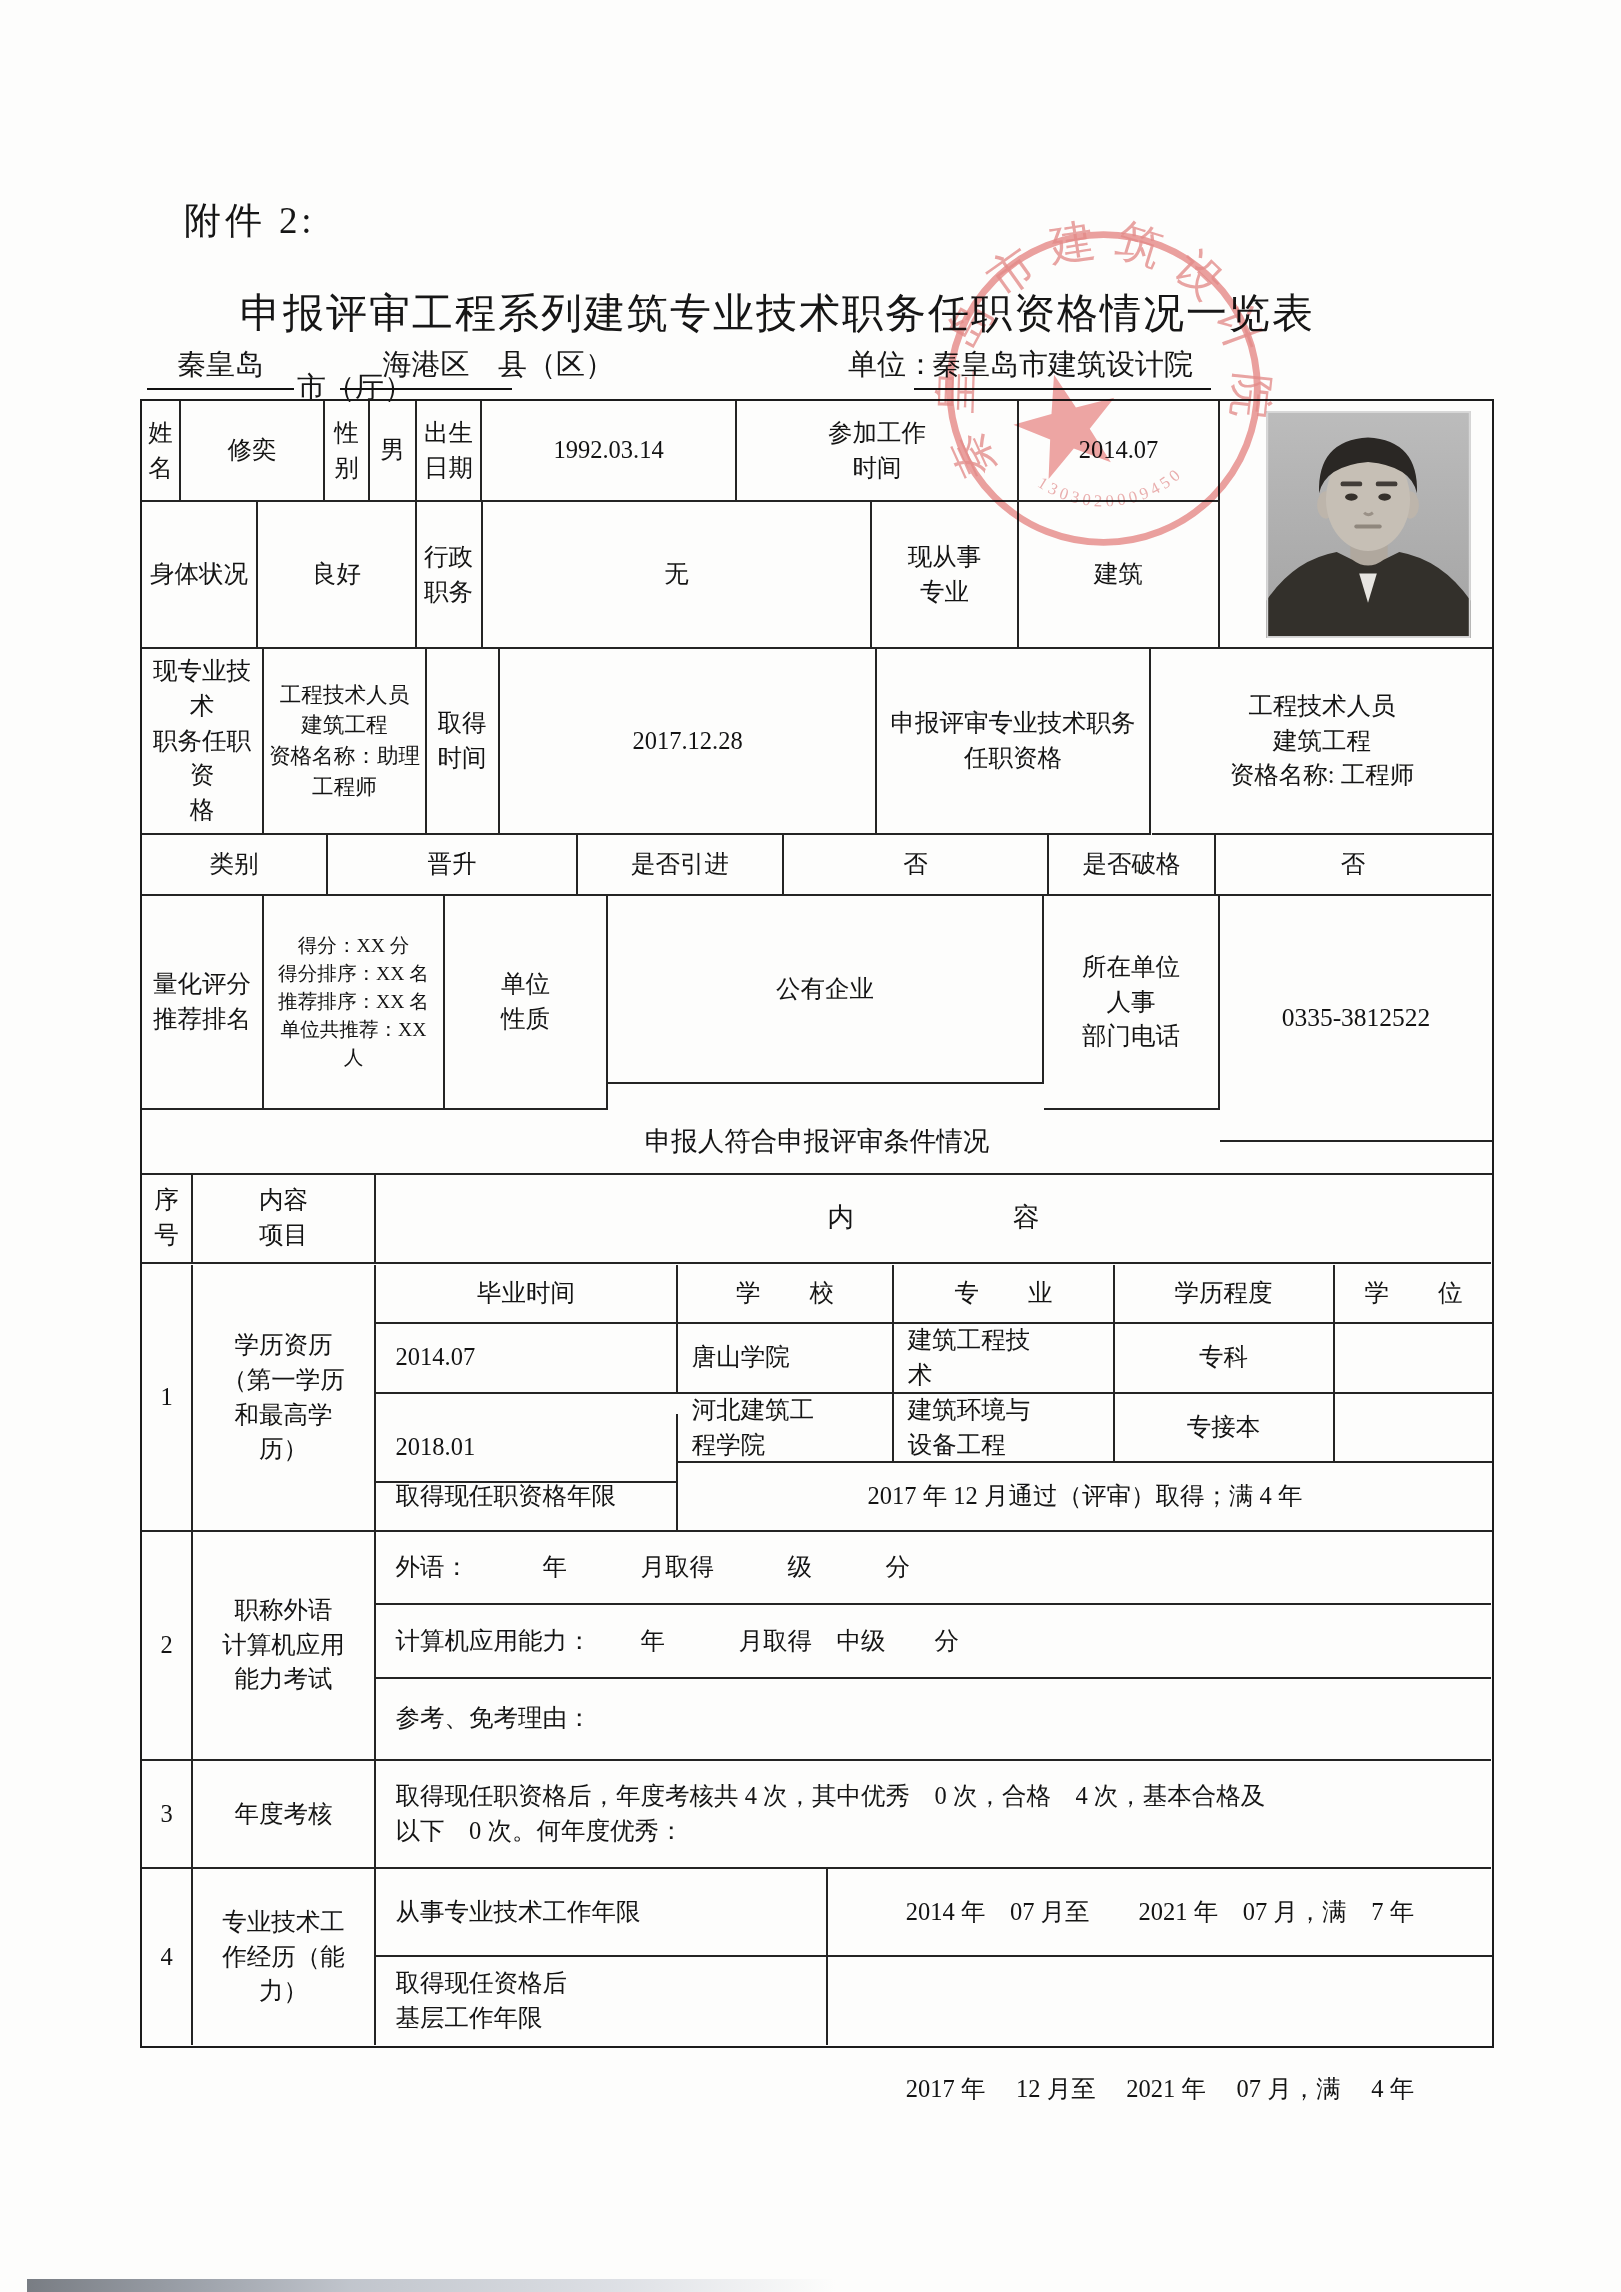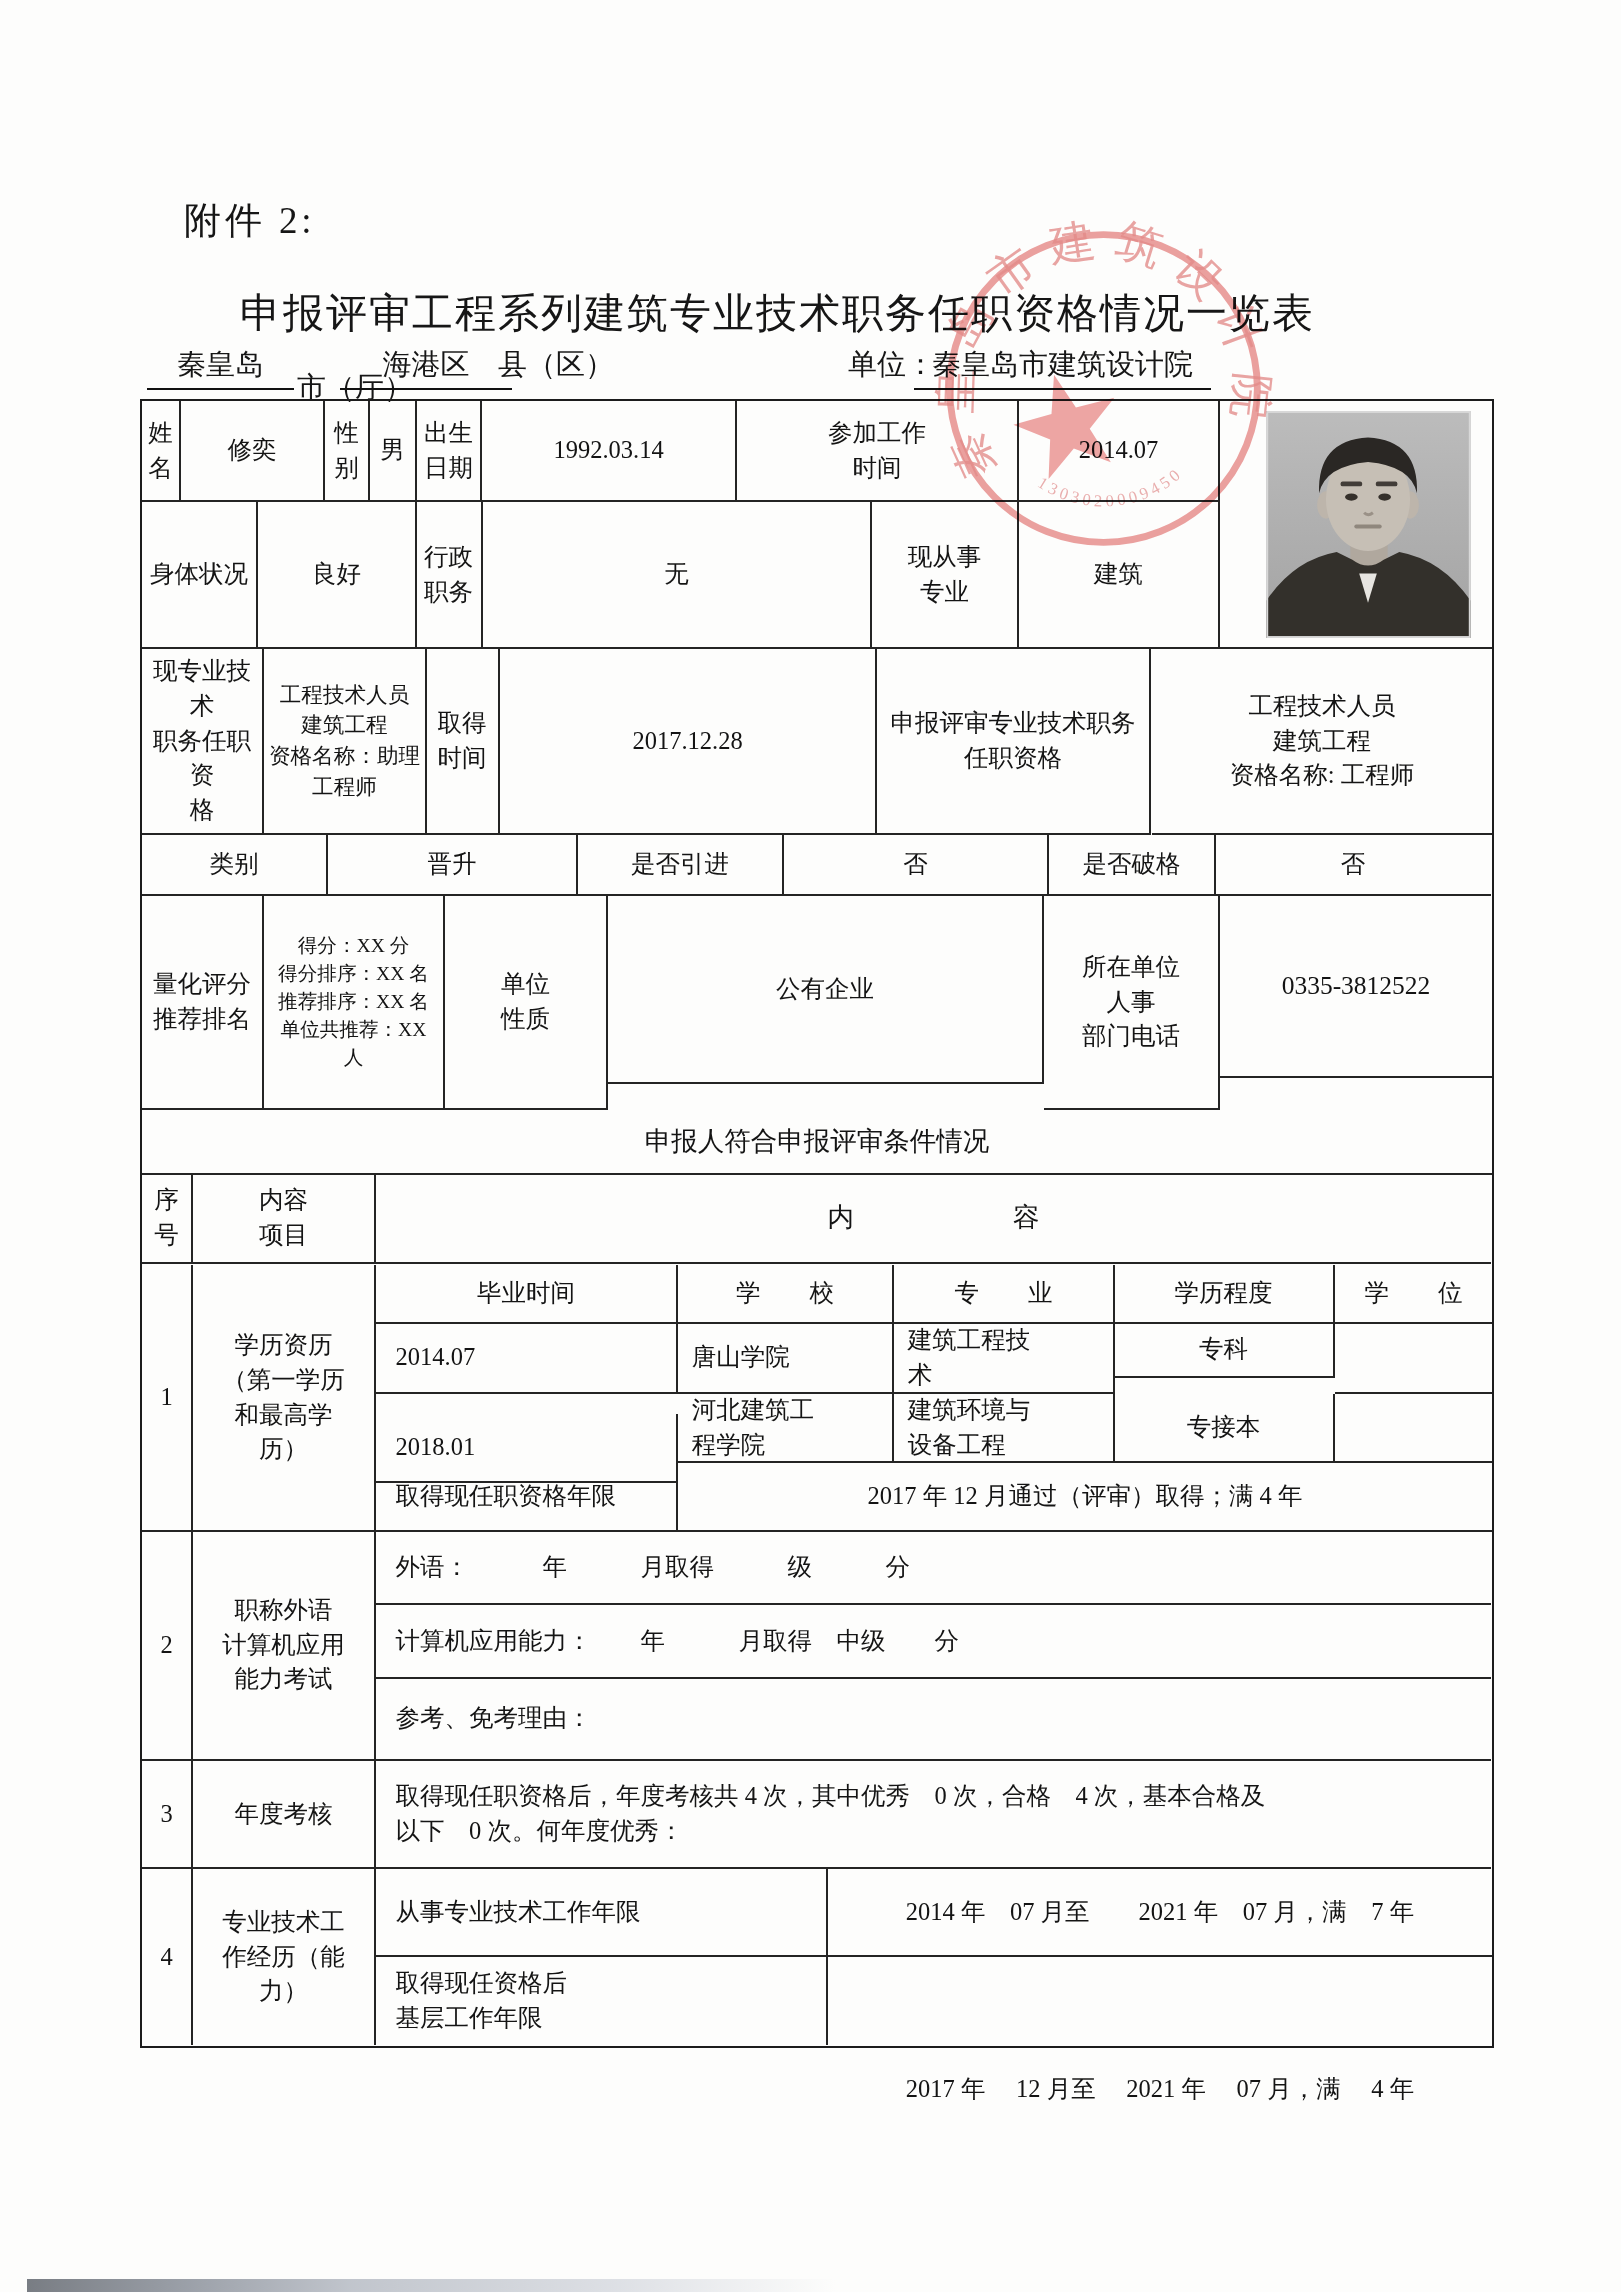--- a/index.html
+++ b/index.html
@@ -98,21 +98,21 @@
 得分排序：XX 名
 推荐排序：XX 名
 单位共推荐：XX
 人</div>
   <div class="cell" style="left:303px;top:495px;width:163px;height:214px;">单位
 性质</div>
   <div class="cell" style="left:466px;top:495px;width:436px;height:188px;">公有企业</div>
   <div class="cell" style="left:902px;top:495px;width:176px;height:214px;">所在单位
 人事
 部门电话</div>
-  <div class="cell er" style="left:1078px;top:495px;width:272px;height:182px;font-size:25.5px;">0335-3812522</div>
+  <div class="cell er" style="left:1078px;top:495px;width:272px;height:246px;font-size:25.5px;">0335-3812522</div>
 
   <div class="cell er" style="left:0px;top:709px;width:1350px;height:65px;font-size:26.5px;">申报人符合申报评审条件情况</div>
 
   <div class="cell" style="left:0px;top:773px;width:51px;height:90px;">序
 号</div>
   <div class="cell" style="left:51px;top:773px;width:183px;height:90px;">内容
 项目</div>
   <div class="cell er" style="left:234px;top:773px;width:1115px;height:90px;font-size:26.5px;">内　　　　　　容</div>
 
   <div class="cell" style="left:0px;top:864px;width:51px;height:267px;">1</div>
@@ -123,21 +123,21 @@
   <div class="cell" style="left:234px;top:864px;width:302px;height:59px;">毕业时间</div>
   <div class="cell" style="left:536px;top:864px;width:216px;height:59px;">学　　校</div>
   <div class="cell" style="left:752px;top:864px;width:221px;height:59px;">专　　业</div>
   <div class="cell" style="left:972px;top:864px;width:221px;height:59px;">学历程度</div>
   <div class="cell er" style="left:1193px;top:864px;width:157px;height:59px;">学　　位</div>
 
   <div class="cell left" style="left:234px;top:922px;width:302px;height:71px;">2014.07</div>
   <div class="cell left" style="left:536px;top:922px;width:216px;height:71px;padding-left:13.7px;">唐山学院</div>
   <div class="cell left" style="left:752px;top:922px;width:221px;height:71px;padding-left:13.7px;">建筑工程技
 术</div>
-  <div class="cell" style="left:972px;top:922px;width:221px;height:55px;">专科</div>
+  <div class="cell" style="left:972px;top:922px;width:221px;height:71px;">专科</div>
   <div class="cell er" style="left:1193px;top:922px;width:157px;height:71px;"></div>
 
   <div class="cell left" style="left:234px;top:993px;width:302px;height:69px;margin-top:20px;">2018.01</div>
   <div class="cell left" style="left:536px;top:993px;width:216px;height:69px;padding-left:13.7px;">河北建筑工
 程学院</div>
   <div class="cell left" style="left:752px;top:993px;width:221px;height:69px;padding-left:13.7px;">建筑环境与
 设备工程</div>
   <div class="cell" style="left:972px;top:993px;width:221px;height:69px;">专接本</div>
   <div class="cell er" style="left:1193px;top:993px;width:157px;height:69px;"></div>
 

